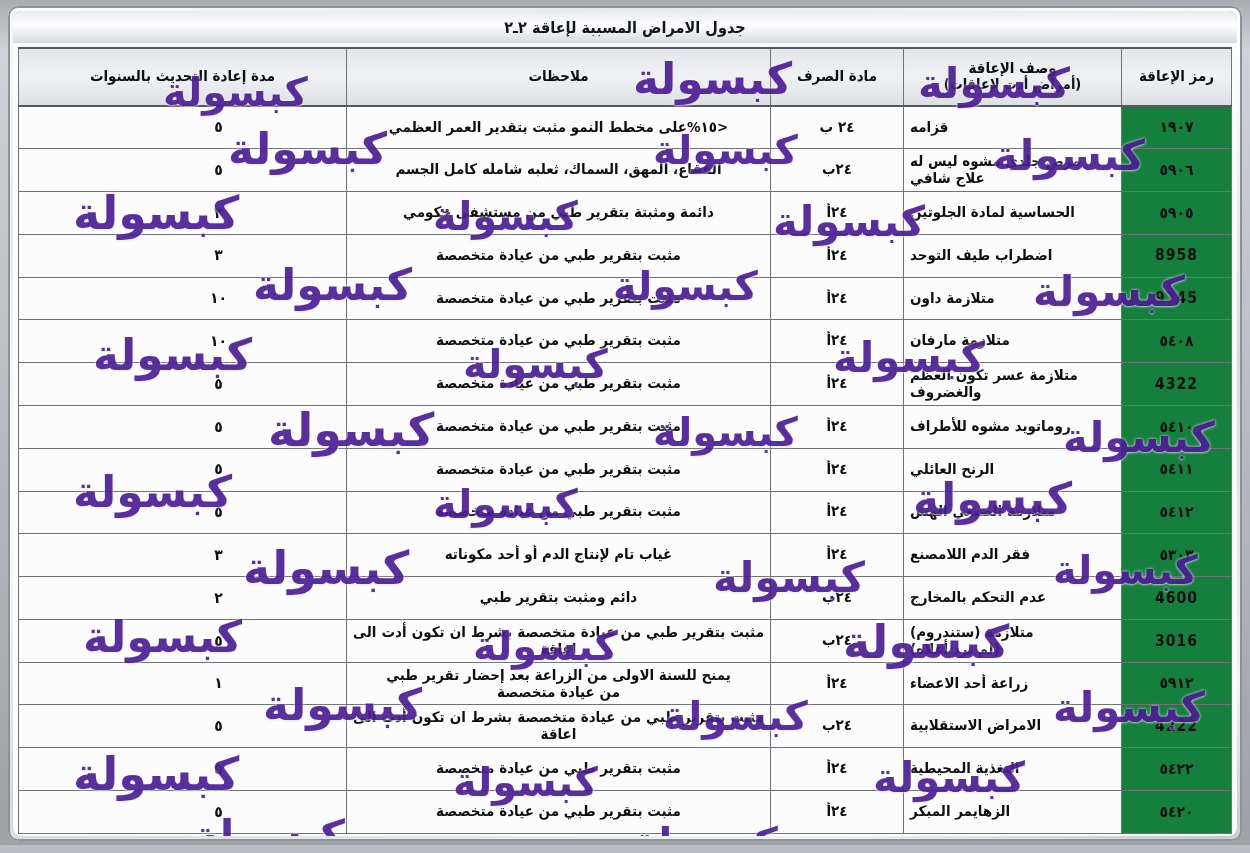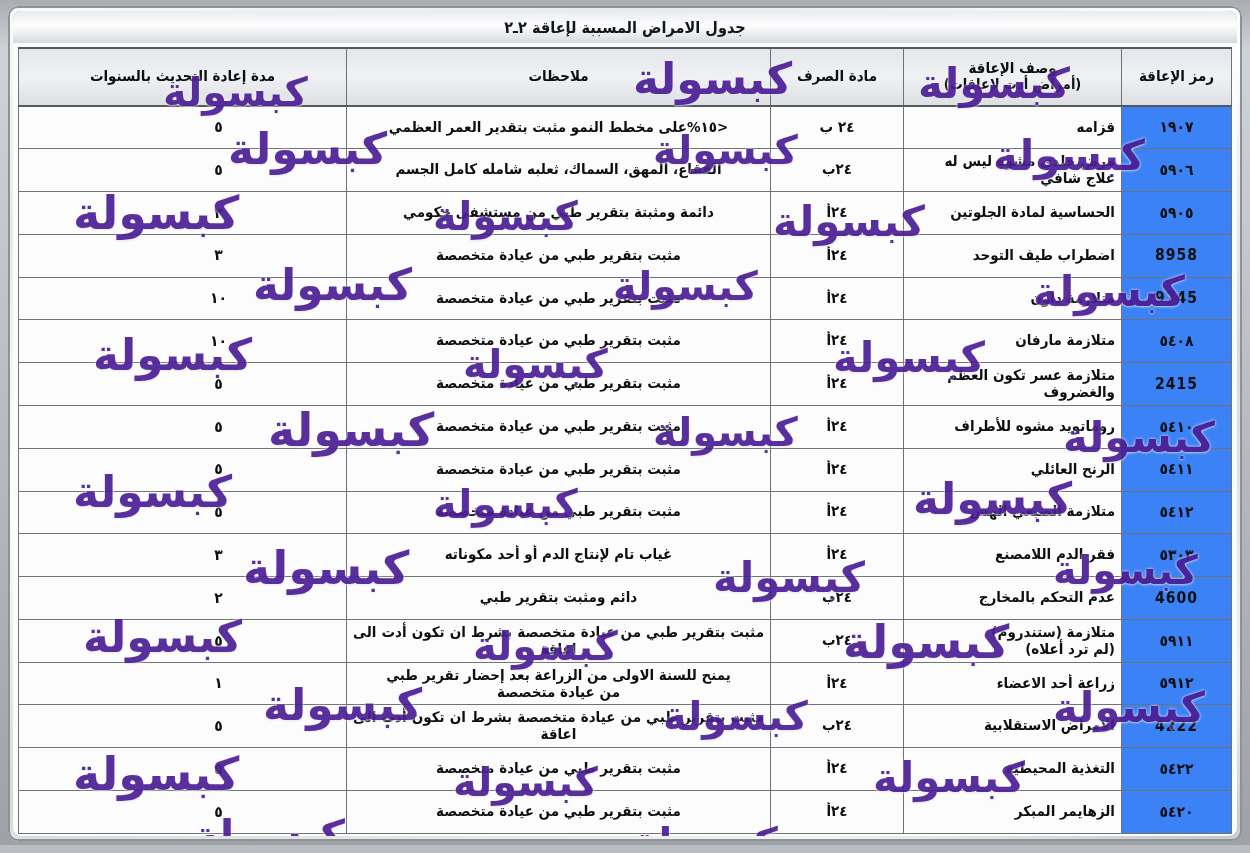--- a/index.html
+++ b/index.html
@@ -73,24 +73,24 @@
   thead th .sub{font-weight:bold;font-size:13px;}
 
   
   .c-code{width:110px;}
   .c-desc{width:218px;}
   .c-mat{width:133px;}
   .c-note{width:424px;}
   .c-years{width:auto;}
 
   td.code{
-    background:#3b82f6;text-align:center;font-weight:bold;
+    background:#15803d;text-align:center;font-weight:bold;
     letter-spacing:1px;font-size:14px;
   }
-  td.desc{text-align:right;font-weight:bold;font-size:13.5px;}
+  td.desc{text-align:left;font-weight:bold;font-size:13.5px;}
   td.mat{text-align:center;font-weight:bold;font-size:13.5px;letter-spacing:.5px;}
   td.note{text-align:center;font-size:13.5px;font-weight:bold;}
   td.note.justify{text-align:justify;text-align-last:center;}
   td.years{text-align:center;font-weight:bold;font-size:14px;padding-left:78px;}
   td .txt{display:block;transform:scaleY(1.08);}
   td.desc .txt,td.note .txt{white-space:pre-line;}
 
   tbody tr{height:42px;}
 
   
@@ -245,21 +245,21 @@
               </td>
               <td class="note">
                 <span class="txt">مثبت بتقرير طبي من عيادة متخصصة</span>
               </td>
               <td class="years">
                 <span class="txt">١٠</span>
               </td>
             </tr>
             <tr>
               <td class="code">
-                <span class="txt">2415</span>
+                <span class="txt">4322</span>
               </td>
               <td class="desc">
                 <span class="txt">متلازمة عسر تكون العظم
 والغضروف</span>
               </td>
               <td class="mat">
                 <span class="txt">٢٤أ</span>
               </td>
               <td class="note">
                 <span class="txt">مثبت بتقرير طبي من عيادة متخصصة</span>
@@ -348,21 +348,21 @@
               </td>
               <td class="note">
                 <span class="txt">دائم ومثبت بتقرير طبي</span>
               </td>
               <td class="years">
                 <span class="txt">٢</span>
               </td>
             </tr>
             <tr>
               <td class="code">
-                <span class="txt">٥٩١١</span>
+                <span class="txt">3016</span>
               </td>
               <td class="desc">
                 <span class="txt">متلازمة (ستندروم)
 (لم ترد أعلاه)</span>
               </td>
               <td class="mat">
                 <span class="txt">٢٤ب</span>
               </td>
               <td class="note justify">
                 <span class="txt">مثبت بتقرير طبي من عيادة متخصصة بشرط ان تكون أدت الى اعاقة</span>

